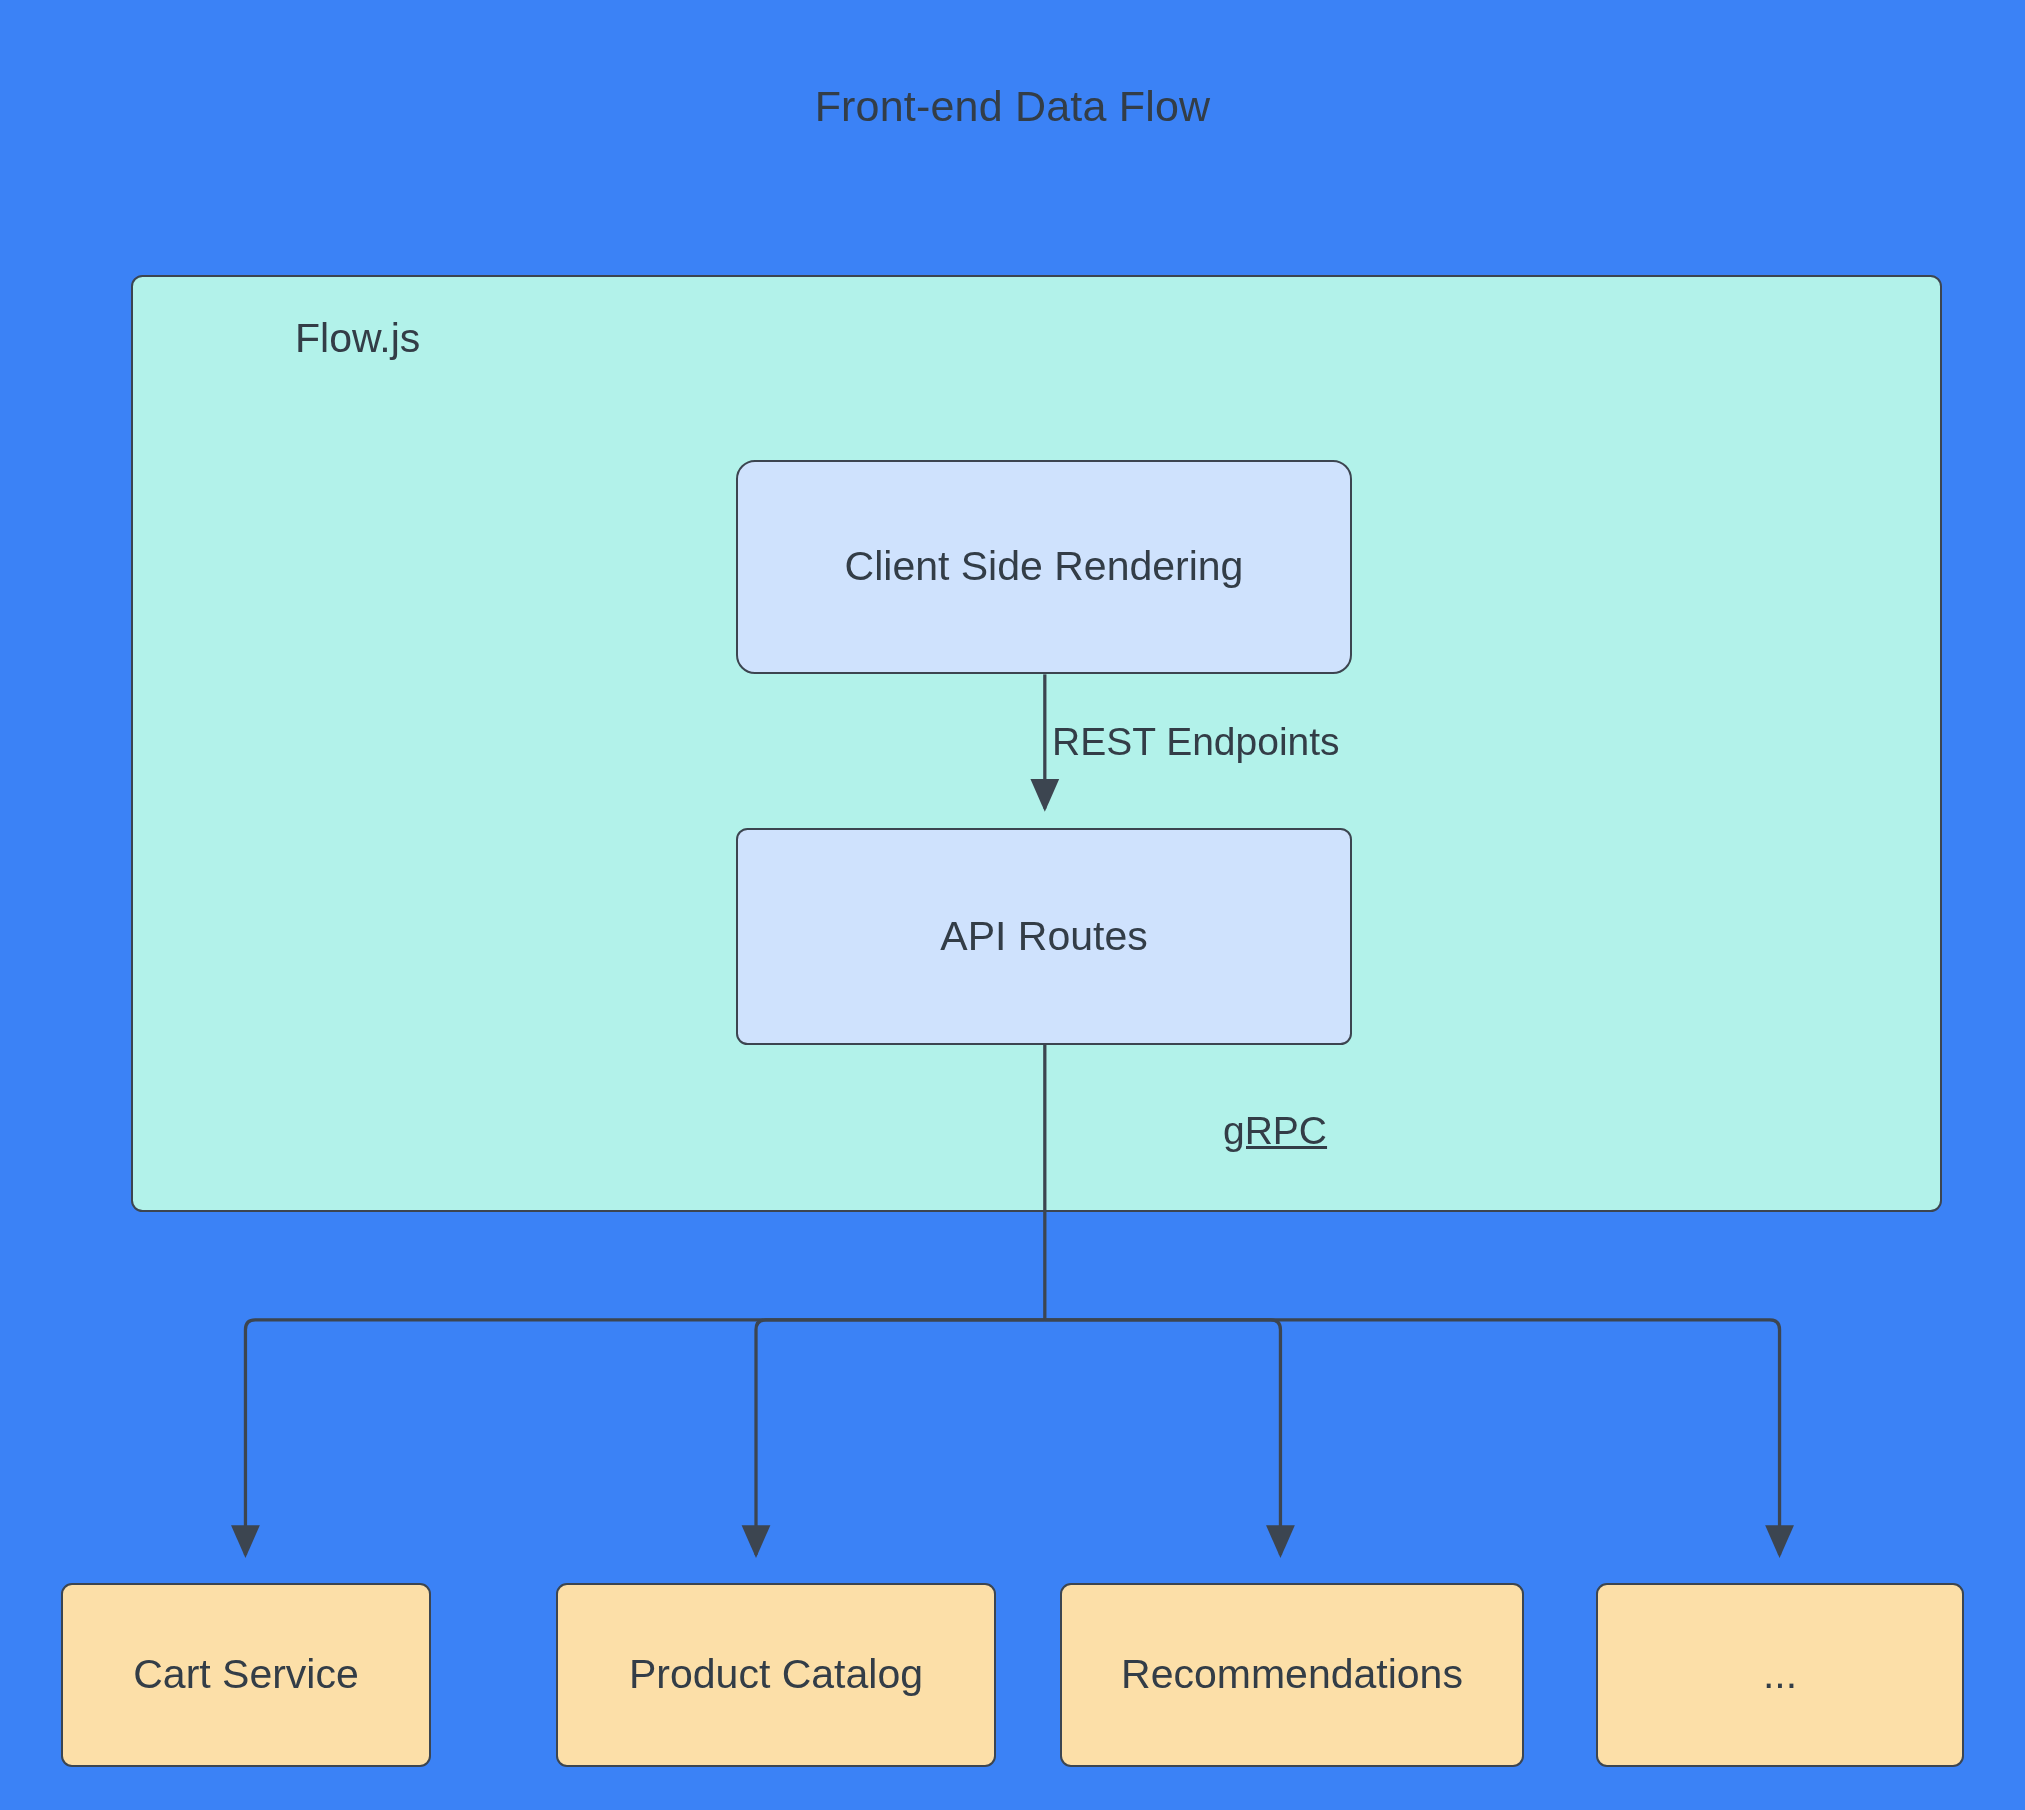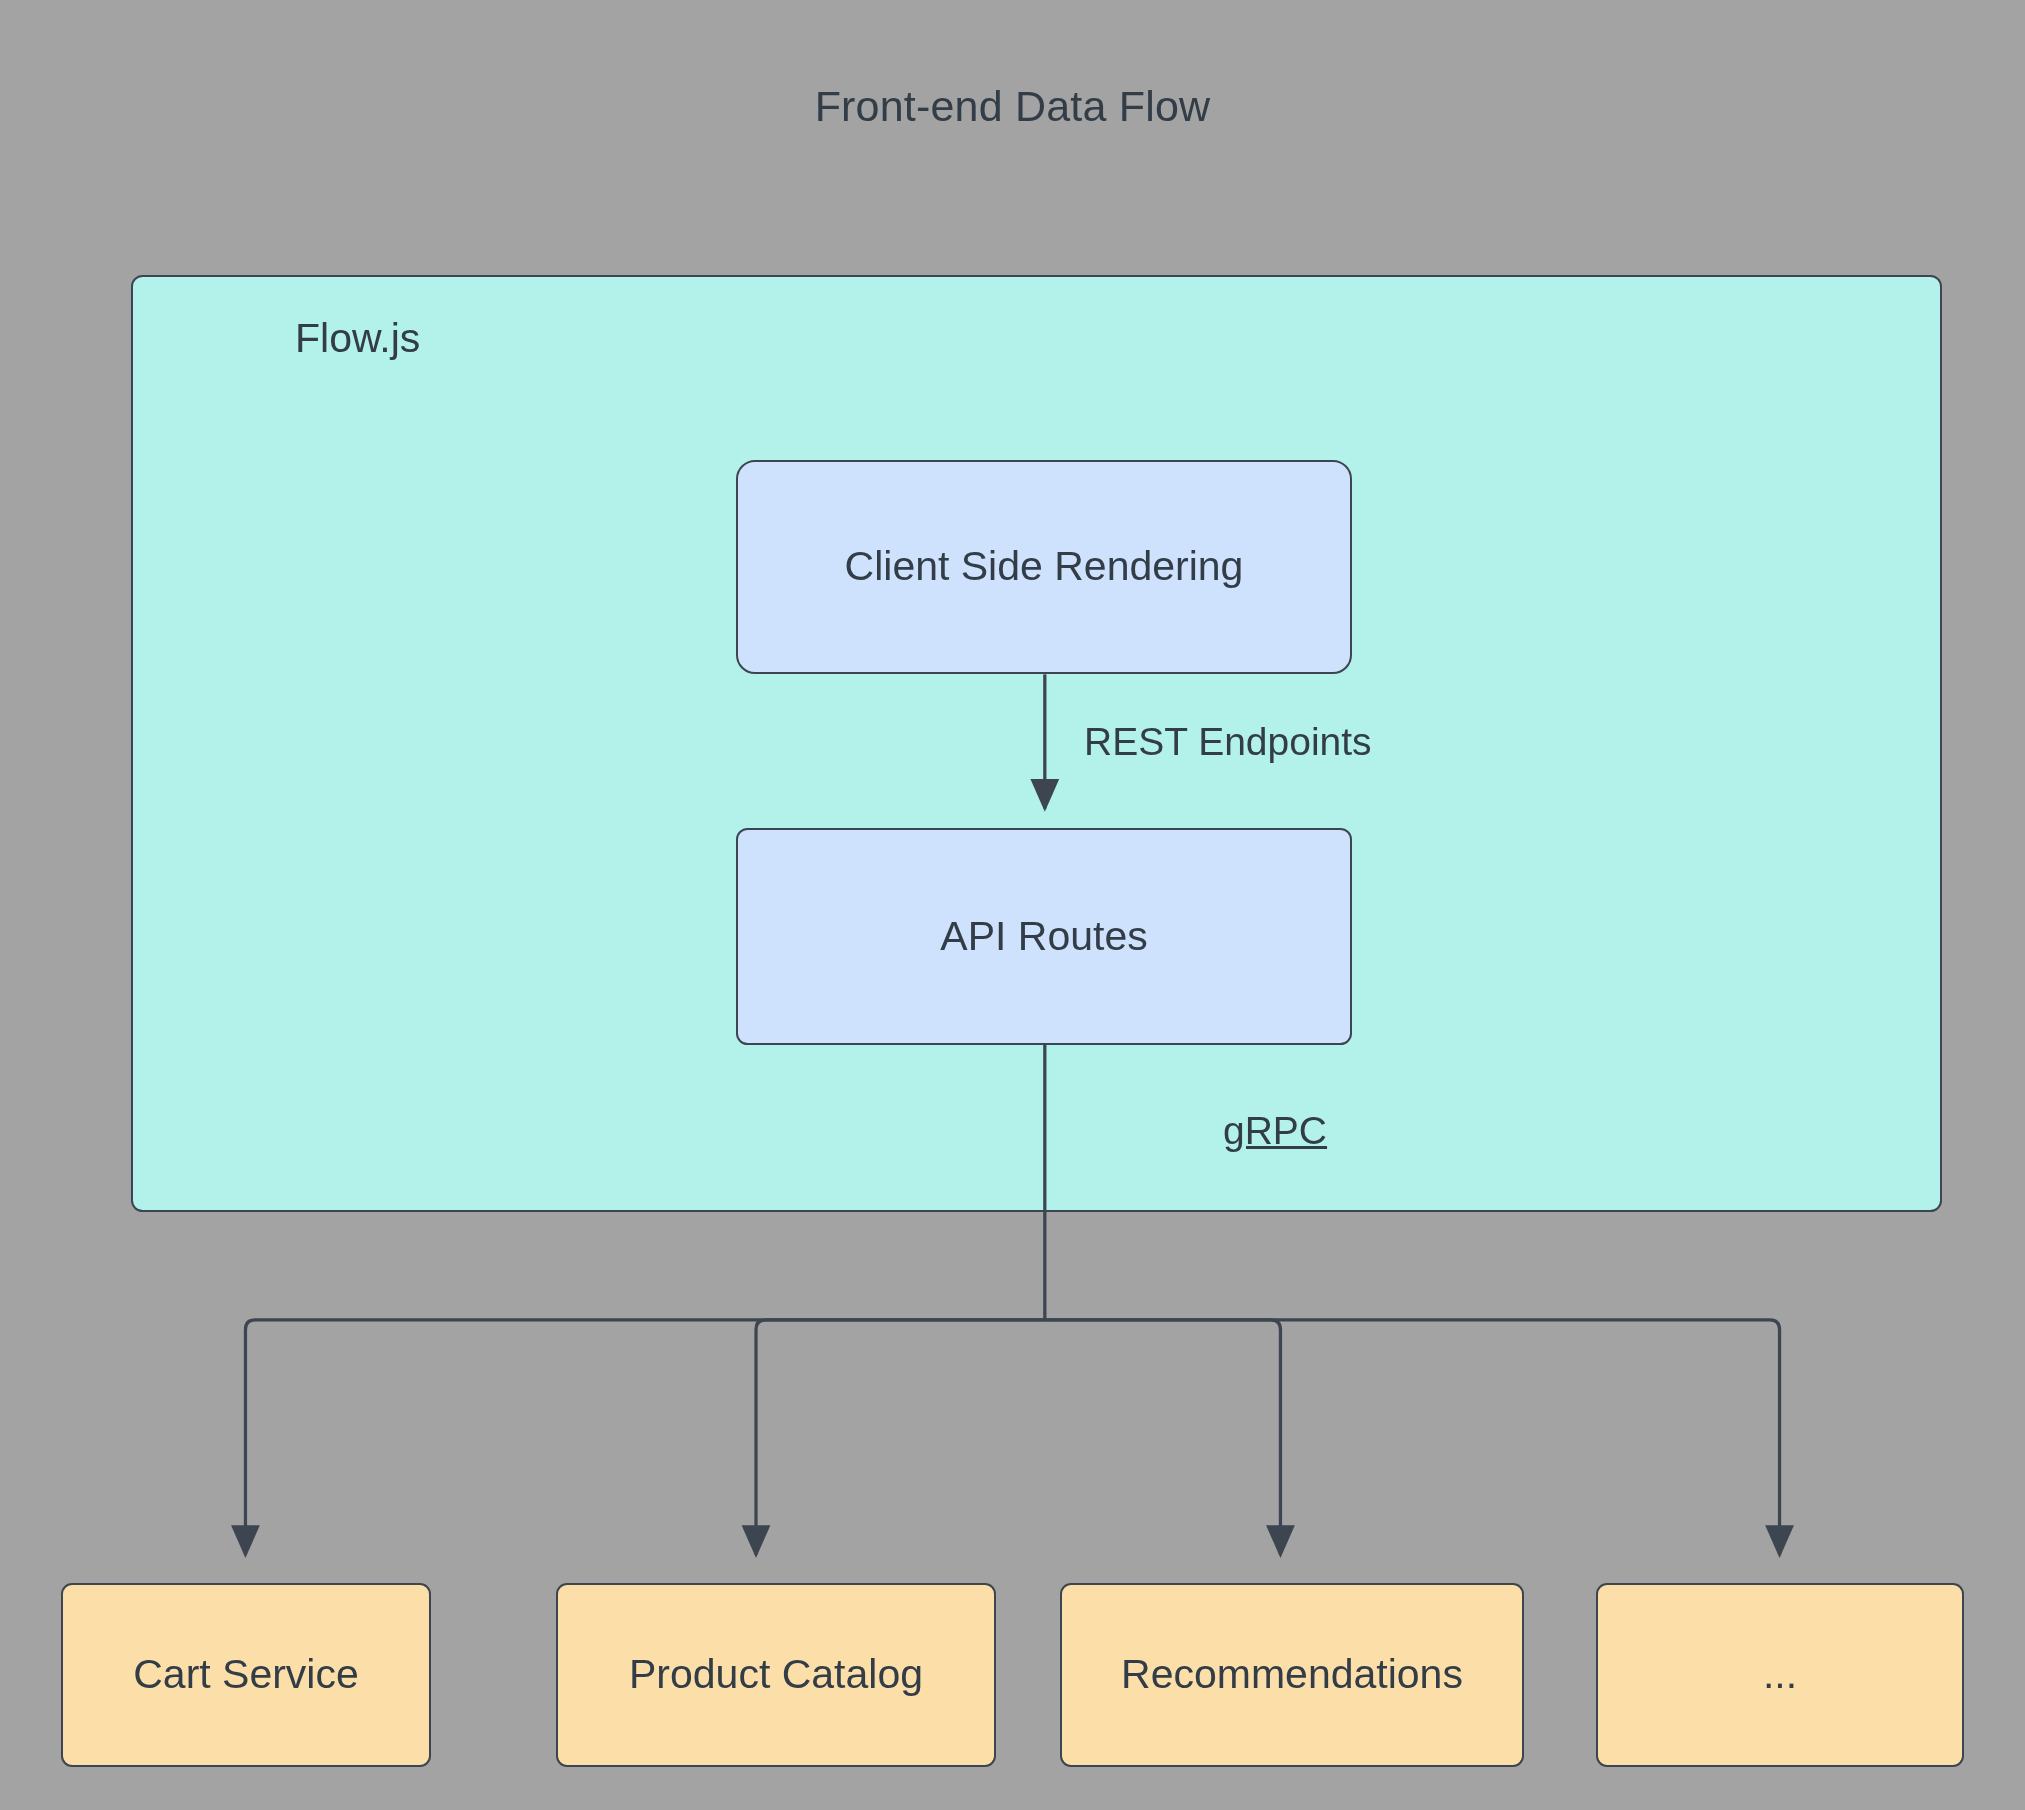--- a/index.html
+++ b/index.html
@@ -10,21 +10,21 @@
   body {
     font-family: "Liberation Sans", sans-serif;
     width: 2025px;
     height: 1811px;
     overflow: hidden;
   }
   #canvas {
     position: relative;
     width: 2025px;
     height: 1811px;
-    background: #a3a3a3;
+    background: #3b82f6;
   }
   #edges {
     position: absolute;
     left: 0;
     top: 0;
     width: 2025px;
     height: 1811px;
     pointer-events: none;
   }
   .diagram-title {
@@ -116,21 +116,20 @@
   }
   .edge-label {
     position: absolute;
     font-size: 39px;
     color: #333d47;
     white-space: nowrap;
   }
   #label-rest {
     left: 1052px;
     top: 720px;
-    margin-left: 32px;
   }
   #label-grpc {
     left: 1223px;
     top: 1109px;
     text-decoration: underline;
   }
 </style>
 </head>
 <body>
 

